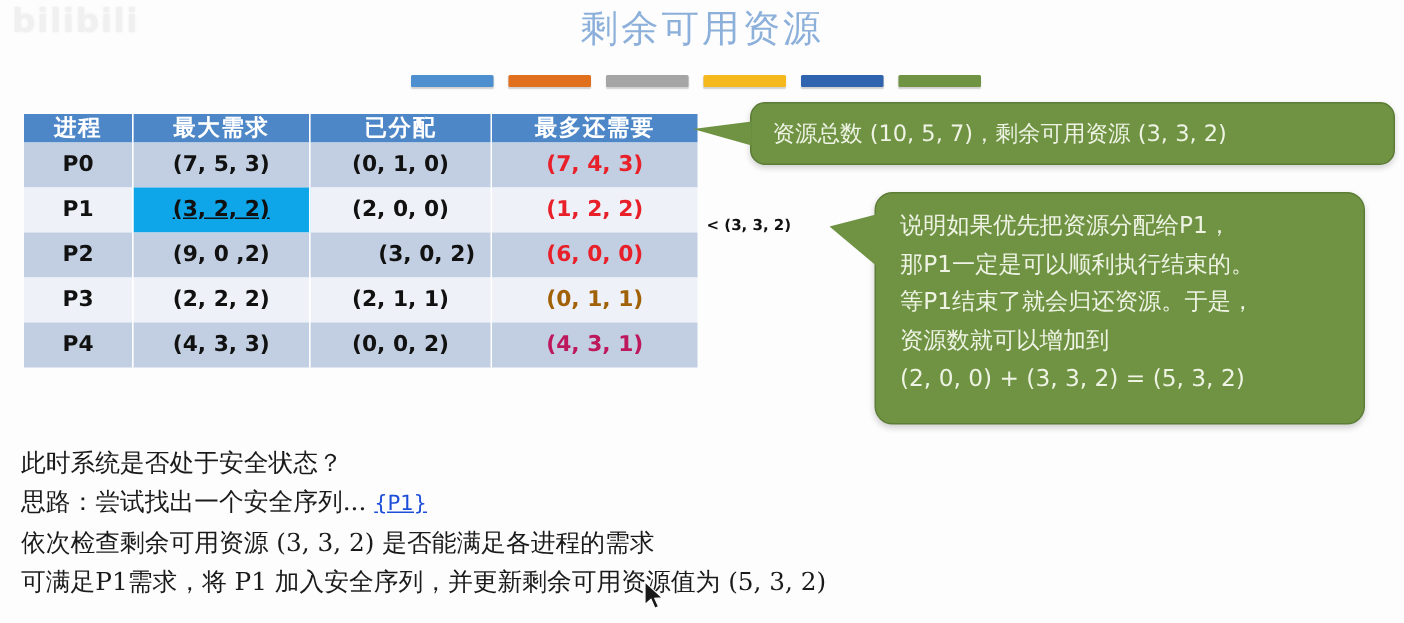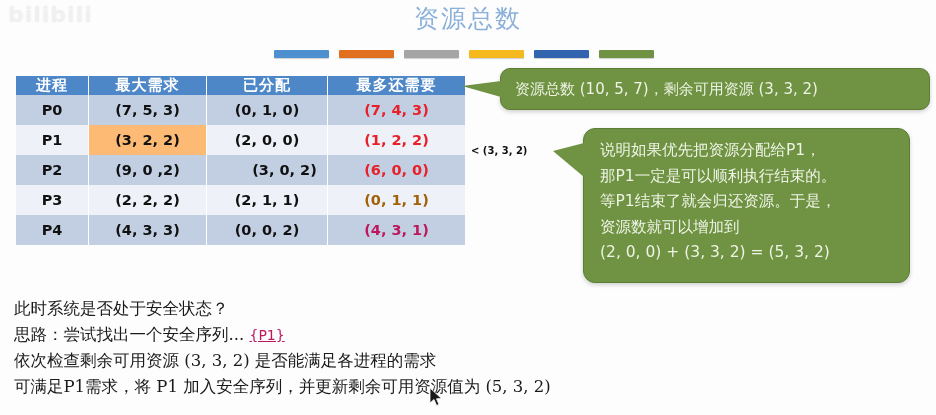--- a/index.html
+++ b/index.html
@@ -206,21 +206,21 @@
     height: 20px;
   }
 </style>
 </head>
 <body>
 
 <div class="slide">
 
   <div class="watermark">bilibili</div>
 
-  <div class="title">资源总数</div>
+  <div class="title">剩余可用资源</div>
 
   <div class="bars" id="bars">
       <div class="bar" style="background: rgb(78, 143, 208); width: 55px;"></div>
       <div class="bar" style="background: rgb(225, 112, 30); width: 55px;"></div>
       <div class="bar" style="background: rgb(165, 165, 165); width: 55px;"></div>
       <div class="bar" style="background: rgb(246, 185, 29); width: 55px;"></div>
       <div class="bar" style="background: rgb(49, 100, 174); width: 55px;"></div>
       <div class="bar" style="background: rgb(111, 147, 66); width: 55px;"></div>
     </div>
 
@@ -235,21 +235,21 @@
     </thead>
     <tbody>
       <tr class="row-a">
         <td class="col1" style="background: rgb(194, 207, 226);">P0</td>
         <td class="col2" style="background: rgb(194, 207, 226);">(7, 5, 3)</td>
         <td class="col3" style="background: rgb(194, 207, 226);">(0, 1, 0)</td>
         <td class="col4 need" style="background: rgb(194, 207, 226); color: rgb(232, 32, 42);">(7, 4, 3)</td>
       </tr>
       <tr class="row-b">
         <td class="col1" style="background: rgb(238, 241, 247);">P1</td>
-        <td class="col2" style="background: #fdba74;">(3, 2, 2)</td>
+        <td class="col2" style="background: #0ea5e9; text-decoration: underline;">(3, 2, 2)</td>
         <td class="col3" style="background: rgb(238, 241, 247);">(2, 0, 0)</td>
         <td class="col4 need" style="background: rgb(238, 241, 247); color: rgb(232, 32, 42);">(1, 2, 2)</td>
       </tr>
       <tr class="row-a">
         <td class="col1" style="background: rgb(194, 207, 226);">P2</td>
         <td class="col2" style="background: rgb(194, 207, 226);">(9, 0 ,2)</td>
         <td class="col3" style="background: rgb(194, 207, 226); padding-left: 35px;">(3, 0, 2)</td>
         <td class="col4 need" style="background: rgb(194, 207, 226); color: rgb(232, 32, 42);">(6, 0, 0)</td>
       </tr>
       <tr class="row-b">
@@ -278,21 +278,21 @@
     <div class="tail" style="border-right-color: rgb(111, 147, 66);"></div>
     <div class="ctext">说明如果优先把资源分配给P1，
 那P1一定是可以顺利执行结束的。
 等P1结束了就会归还资源。于是，
 资源数就可以增加到
 (2, 0, 0) + (3, 3, 2) = (5, 3, 2)</div>
   </div>
 
   <div class="body-text">
     <div class="ln">此时系统是否处于安全状态？</div>
-    <div class="ln"><span>思路：尝试找出一个安全序列... </span><span class="hl-red" style="color: #be185d; text-decoration: underline;">{P1}</span></div>
+    <div class="ln"><span>思路：尝试找出一个安全序列... </span><span class="hl-red" style="color: #1d4ed8; text-decoration: underline;">{P1}</span></div>
     <div class="ln">依次检查剩余可用资源 (3, 3, 2) 是否能满足各进程的需求</div>
     <div class="ln">可满足P1需求，将 P1 加入安全序列，并更新剩余可用资源值为 (5, 3, 2)</div>
   </div>
 
   <svg class="cursor" viewBox="0 0 14 20" style="left: 430px; top: 388px;">
     <polygon points="0,0 0,15 4,11.5 6.6,17.5 9,16.4 6.5,10.8 11.5,10.6" fill="#1a1a1a" stroke="#ffffff" stroke-width="0.8"></polygon>
   </svg>
 
 </div>
 

